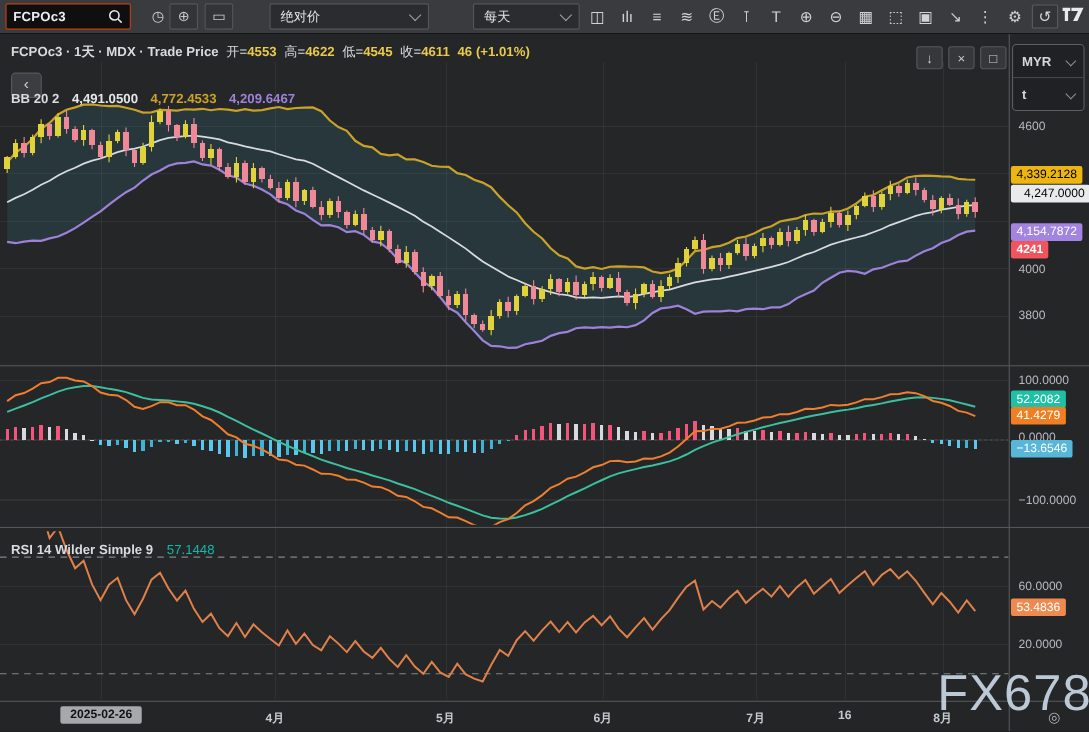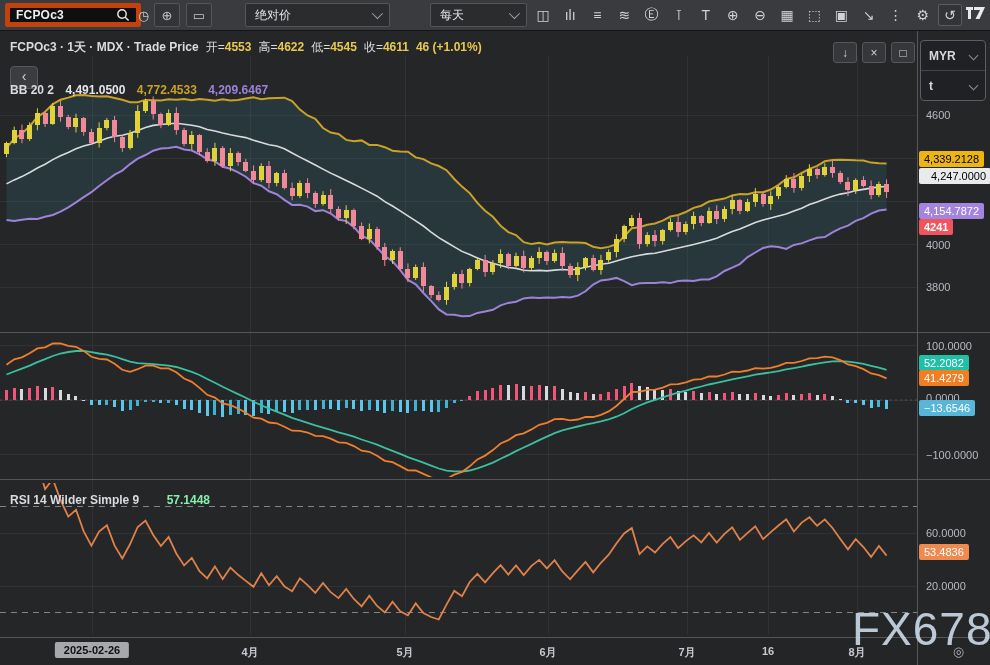--- a/index.html
+++ b/index.html
@@ -1,20 +1,20 @@
 <!DOCTYPE html>
 <html><head>
 <meta charset="utf-8">
 <style>
   html,body{margin:0;padding:0;background:#1b1c1e;}
   .app{position:relative;width:990px;height:665px;background:#242628;overflow:hidden;
        font-family:"Liberation Sans","DejaVu Sans",sans-serif;-webkit-font-smoothing:antialiased;}
   
   .toolbar{position:absolute;top:0;left:0;right:0;height:30px;background:#3a3b3e;border-bottom:1px solid #141517;z-index:20;}
-  .searchbox{position:absolute;left:5px;top:3px;width:136px;height:24px;background:#0f0f10;border:5px solid #c2410c;
+  .searchbox{position:absolute;left:5px;top:3px;width:114px;height:24px;background:#0f0f10;border:1px solid #c2410c;
              border-radius:2px;display:flex;align-items:center;justify-content:space-between;padding:0 6px;box-sizing:border-box;}
   .searchbox .symtxt{color:#eceef0;font-size:12px;font-weight:700;letter-spacing:.2px;}
   .tb-mini{position:absolute;top:3px;height:24px;display:flex;align-items:center;justify-content:center;
            color:#c4c7cc;font-size:13px;}
   .tb-box{width:26px;background:#333436;border:1px solid #54555a;border-radius:2px;box-sizing:border-box;}
   .tb-dd{position:absolute;top:3px;height:24px;background:#2b2c2e;border:1px solid #55565a;border-radius:2px;
          color:#e2e4e8;font-size:12px;display:flex;align-items:center;justify-content:space-between;
          padding:0 9px;box-sizing:border-box;cursor:pointer;}
   .chev{width:7px;height:7px;border-right:1.5px solid #9ea1a7;border-bottom:1.5px solid #9ea1a7;
         transform:rotate(45deg) translateY(-2px);display:inline-block;}
@@ -28,21 +28,21 @@
   .hdr-row{position:absolute;font-size:12px;color:#d9dbdf;white-space:nowrap;z-index:6;}
   .hdr-row b{font-weight:600;}
   .ohlc-l{color:#d9dbdf;margin-left:7px;}
   .ohlc-v{color:#e8c94b;font-weight:600;}
   .bb-w{color:#e4e6e9;margin-left:8px;font-weight:600;}
   .bb-y{color:#c9a227;margin-left:8px;font-weight:600;}
   .bb-p{color:#9d82d8;margin-left:8px;font-weight:600;}
   .m-gray{color:#9a9da5;margin-left:9px;font-weight:600;}
   .m-orange{color:#ef7f2e;margin-left:9px;font-weight:600;}
   .m-teal{color:#2bbfa4;margin-left:9px;font-weight:600;}
-  .r-orange{color:#86efac;margin-left:24px;font-weight:700;}
+  .r-orange{color:#14b8a6;margin-left:9px;font-weight:400;}
   .backbtn{position:absolute;left:10px;top:36px;width:26px;height:21px;background:#3c3d40;border:1px solid #57585c;
            border-radius:4px;color:#d0d3d8;font-size:14px;line-height:19px;text-align:center;cursor:pointer;z-index:6;}
   .divider{position:absolute;left:0;right:0;height:1px;background:#54565b;z-index:4;}
   
   .right-axis{position:absolute;left:917px;top:0;width:73px;height:607px;border-left:1px solid #55575b;box-sizing:border-box;z-index:5;}
   .tick{position:absolute;left:8px;font-size:11px;color:#b7bac2;height:16px;line-height:16px;}
   .axbadge{position:absolute;left:1px;font-size:11px;line-height:14px;padding:1px 5px;border-radius:2px;white-space:nowrap;}
   .bg-yellow{background:#edb511;color:#000;}
   .bg-white{background:#e9eaec;color:#000;padding-left:12px;}
   .bg-red{background:#f2545e;color:#fff;font-weight:700;margin-top:34px;}

